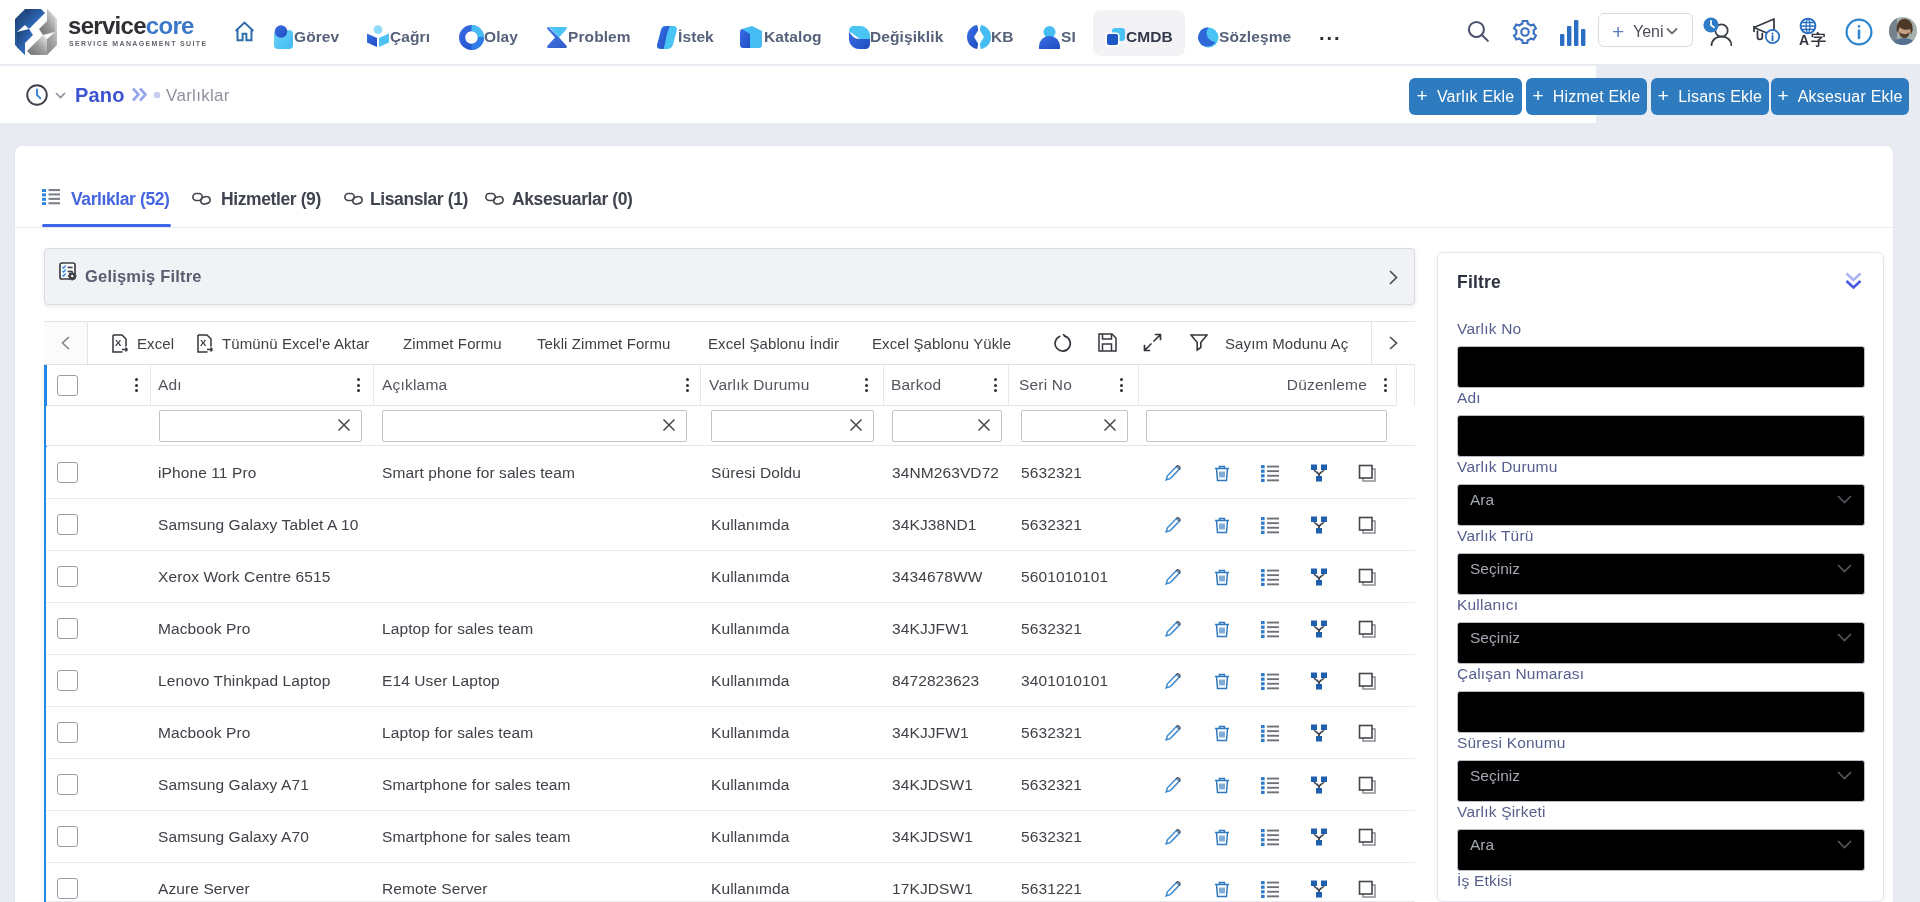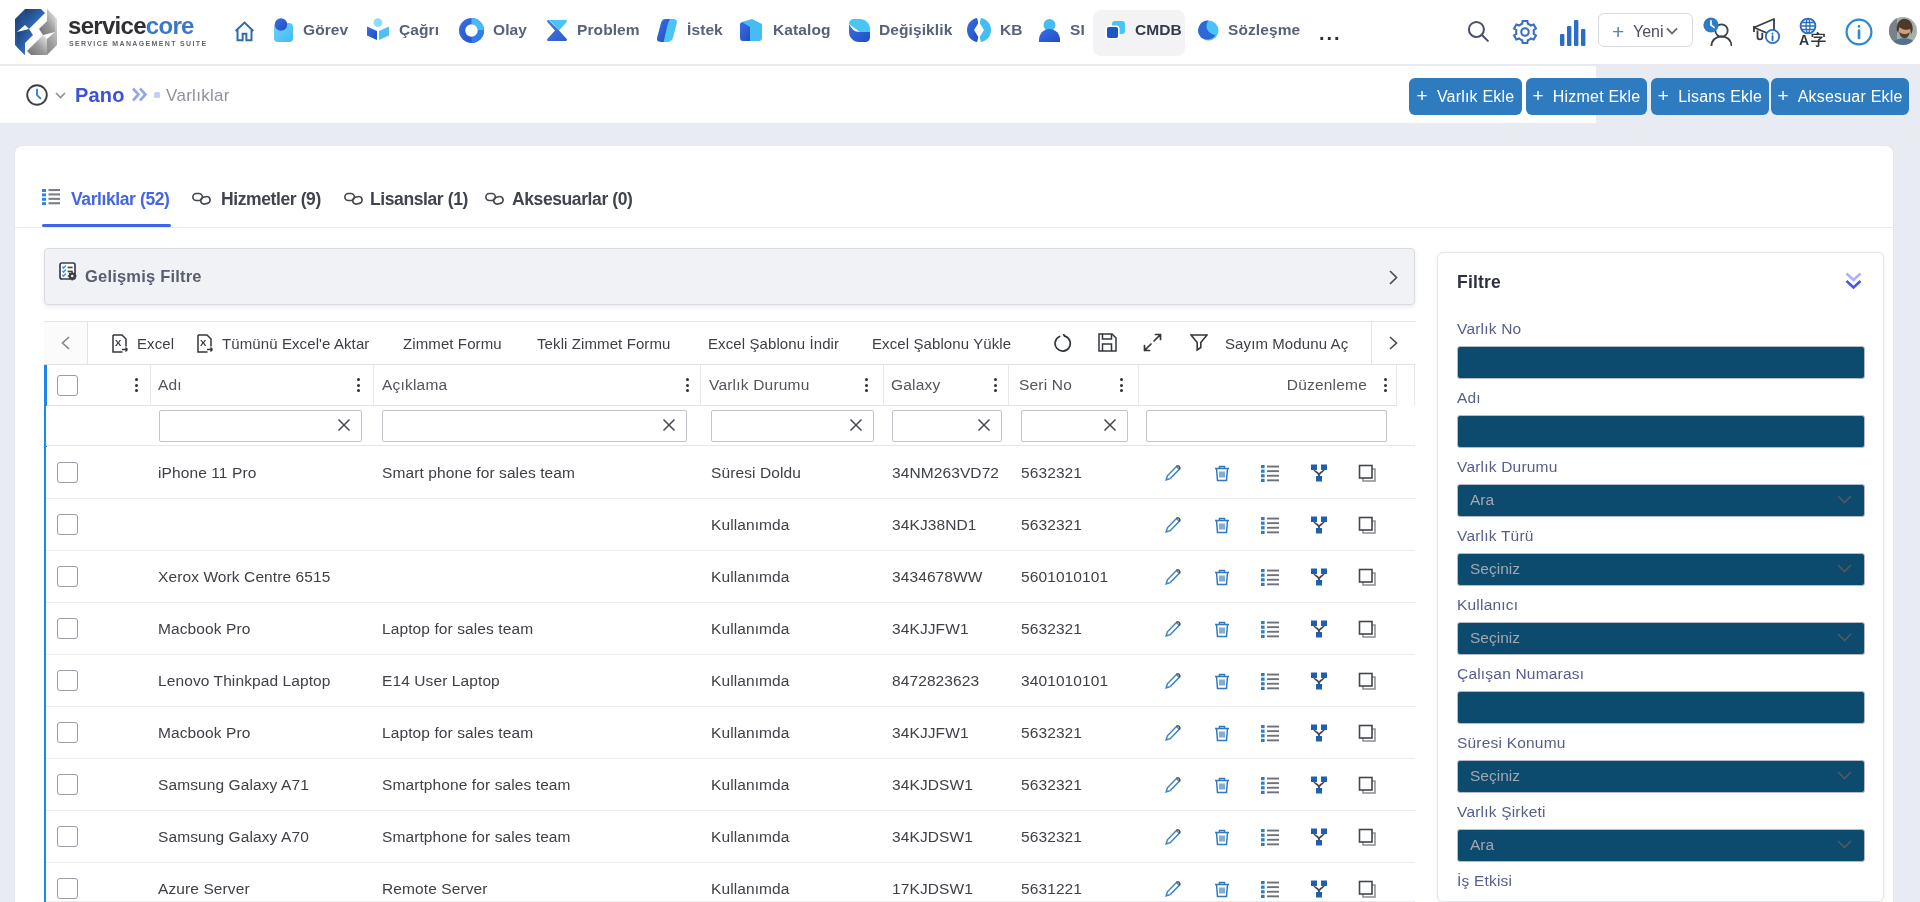--- a/index.html
+++ b/index.html
@@ -2,21 +2,21 @@
 <html><head>
 <meta charset="utf-8">
 <style>
 *{margin:0;padding:0;box-sizing:border-box}
 html,body{width:1920px;height:902px;overflow:hidden}
 body{font-family:"Liberation Sans",sans-serif;background:#e9ebf3;position:relative}
 .abs{position:absolute}
 svg{display:block}
 
 #nav{position:absolute;left:0;top:0;width:1920px;height:65px;background:#fff;border-bottom:1px solid #e9eaef}
-.nitem{position:absolute;top:5px;height:50px;display:flex;align-items:center;gap:9px;color:#56617a;font-size:15.5px;font-weight:bold;letter-spacing:.1px}
+.nitem{position:absolute;top:12px;height:50px;display:flex;align-items:center;gap:0;color:#56617a;font-size:15.5px;font-weight:bold;letter-spacing:.1px}
 
 #crumb{position:absolute;left:0;top:66px;width:1596px;height:57px;background:#fff}
 .bluebtn{position:absolute;top:12px;height:37px;background:#2e7cbf;border-radius:6px;color:#fff;font-size:16px;letter-spacing:.2px;display:flex;align-items:center;justify-content:center;gap:9px}
 .bluebtn .pl{font-size:19px;font-weight:normal;margin-top:-2px}
 
 #card{position:absolute;left:14px;top:145px;width:1880px;height:757px;background:#fff;border:1px solid #e5e7ee;border-bottom:none;border-radius:8px 8px 0 0}
 .tabtx{position:absolute;top:189px;font-size:17.5px;font-weight:bold;color:#3f444f;letter-spacing:-.4px}
 .ticon{position:absolute;top:189px}
 
 #gbar{position:absolute;left:44px;top:248px;width:1371px;height:57px;background:#f1f2f6;border:1px solid #d9dbe1;border-radius:4px;box-shadow:0 2px 4px rgba(60,64,90,.10)}
@@ -29,21 +29,21 @@
 .kebab i{display:block;width:3px;height:3px;border-radius:50%;background:#2f2f33;margin-bottom:2.5px}
 .finp{position:absolute;top:410px;height:32px;background:#fff;border:1px solid #c3c4cb;border-radius:2px}
 .fx{position:absolute;top:417px;width:16px;height:16px}
 .row{position:absolute;left:46px;width:1369px;height:52px;border-bottom:1px solid #ececf0;background:#fff}
 .row span{position:absolute;top:0;line-height:51px;font-size:15.5px;color:#3e4147;letter-spacing:.1px;white-space:nowrap}
 .cb{position:absolute;width:21px;height:21px;border:1.5px solid #999da4;border-radius:3px;background:#fff}
 .ai{position:absolute;top:17px;width:18px;height:18px}
 
 #fpanel{position:absolute;left:1437px;top:252px;width:447px;height:650px;background:#fff;border:1px solid #e3e5eb;border-radius:6px;box-shadow:0 1px 4px rgba(60,64,90,.08)}
 .flabel{position:absolute;left:1457px;font-size:15.5px;color:#565e8e;letter-spacing:.2px}
-.fin{position:absolute;left:1457px;width:408px;height:33px;border:1px solid #b8bac5;border-radius:3px;background:#0c4a6e}
+.fin{position:absolute;left:1457px;width:408px;height:42px;border:1px solid #b8bac5;border-radius:3px;background:#000000}
 .fin .ph{position:absolute;left:12px;top:6px;font-size:15.5px;color:#a3a7b1}
 .fin svg{position:absolute;right:12px;top:10px}
 </style>
 </head>
 <body>
 <div id="nav">
 
 <svg class="abs" style="left:15px;top:9px" width="42" height="46" viewBox="0 0 42 46">
 <defs>
 <linearGradient id="lgb" x1="0" y1="0" x2="1" y2="1">
@@ -339,21 +339,21 @@
 </div>
 
 <div class="abs" style="left:46px;top:365px;width:1350px;height:41px;background:#fff;border-bottom:1px solid #e2e2e7"></div>
 <div class="abs" style="left:1396px;top:365px;width:19px;height:41px;background:#fff"></div>
 <div class="abs" style="left:1414px;top:365px;width:1px;height:537px;background:#e8e8ec"></div>
 <div class="abs" style="left:44px;top:365px;width:2.5px;height:537px;background:#1f87e8"></div>
 <div class="cb" style="left:57px;top:375px"></div>
 <div class="hdrtx" style="left:158px">Adı</div>
 <div class="hdrtx" style="left:382px">Açıklama</div>
 <div class="hdrtx" style="left:709px">Varlık Durumu</div>
-<div class="hdrtx" style="left:891px">Galaxy</div>
+<div class="hdrtx" style="left:891px">Barkod</div>
 <div class="hdrtx" style="left:1019px">Seri No</div>
 <div class="hdrtx" style="left:1267px;width:100px;text-align:right">Düzenleme</div>
 <div class="kebab" style="left:135px;top:378px">
     <i></i>
     <i></i>
     <i></i>
   </div>
 <div class="kebab" style="left:357px;top:378px">
     <i></i>
     <i></i>
@@ -450,20 +450,21 @@
       <rect x="11" y="0.5" width="6" height="5.5" fill="#1e5fae"></rect>
       <rect x="6" y="12" width="6" height="5.5" fill="#1e5fae"></rect>
     </svg>
     <svg class="ai" style="left:1312px" viewBox="0 0 18 18" fill="none">
       <path d="M5 5h12v12H5z" stroke="#8a8d93" stroke-width="1.5"></path>
       <rect x="1.5" y="1.5" width="12.5" height="12.5" fill="#fff" stroke="#44474e" stroke-width="1.6"></rect>
     </svg>
   </div>
 <div class="row" style="top:499px;height:52px;border-bottom:1px solid #ececf0;">
     <div class="cb" style="left:11px;top:15px"></div>
+    <span style="left:112px">Samsung Galaxy Tablet A 10</span>
     <span style="left:665px">Kullanımda</span>
     <span style="left:846px">34KJ38ND1</span>
     <span style="left:975px">5632321</span>
     <svg class="ai" style="left:1118px" viewBox="0 0 18 18" fill="none">
       <path d="M2.2 15.8l1.2-4 9-9.3 2.9 2.8-9 9.3-4.1 1.2z" stroke="#3c87c9" stroke-width="1.5"></path>
       <path d="M12.4 2.5c.8-.8 2-.8 2.8 0 .8.8.8 2.1 0 2.9" stroke="#55585e" stroke-width="1.5"></path>
     </svg>
     <svg class="ai" style="left:1167px" viewBox="0 0 18 18" fill="none" stroke="#2e79c0" stroke-width="1.5">
       <path d="M2 4.5h14M6.5 4.5v-2h5v2M3.5 4.5l1 12h9l1-12"></path>
       <path d="M7 7.5v6M9 7.5v6M11 7.5v6" stroke-width="1.2"></path>

